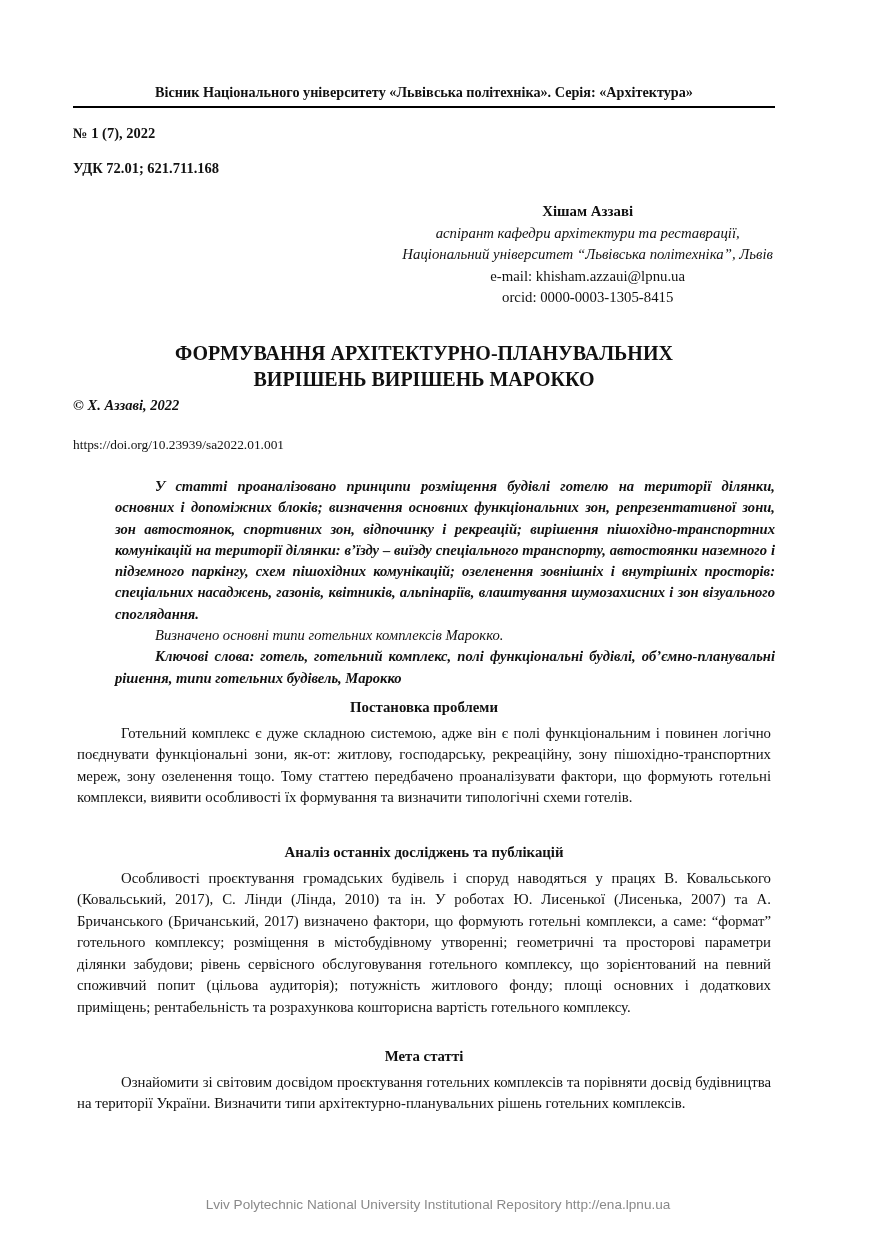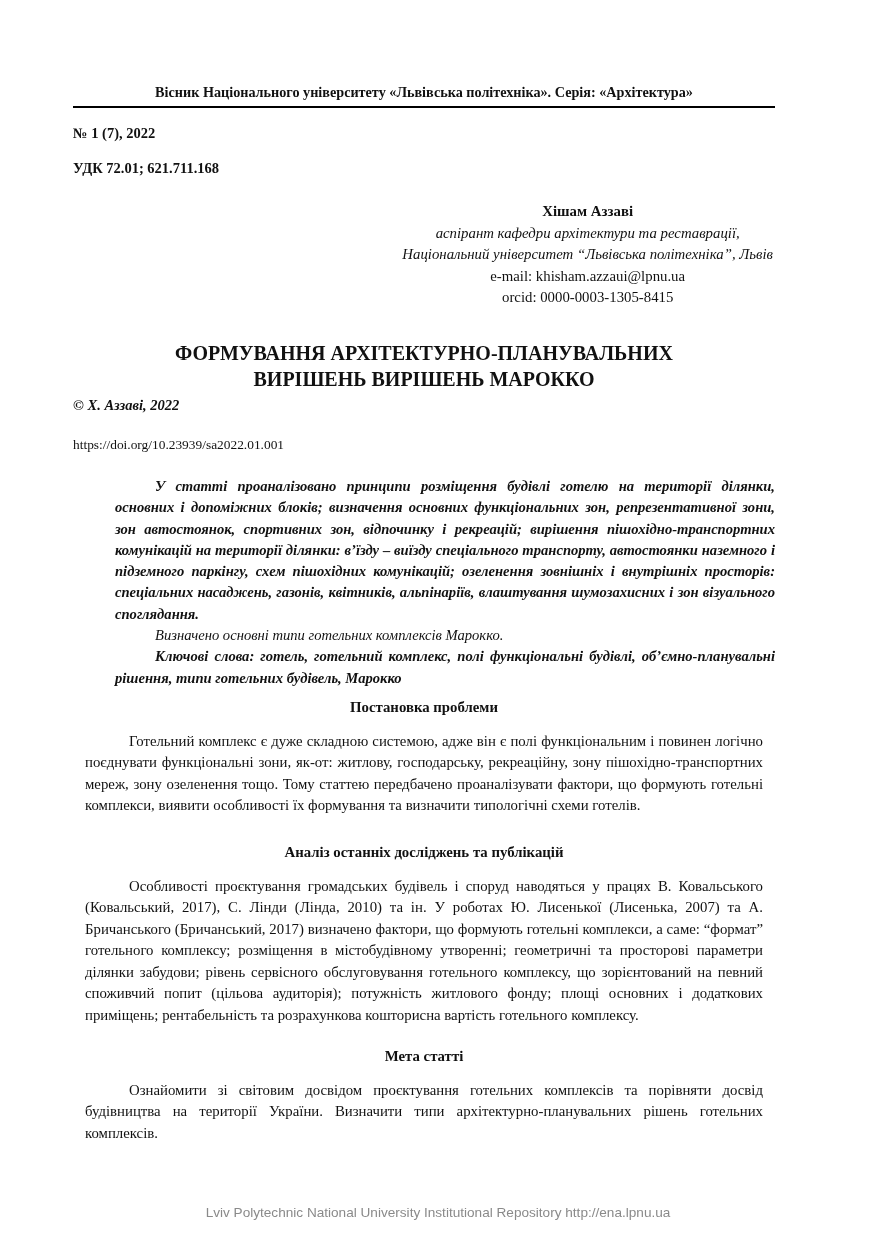--- a/index.html
+++ b/index.html
@@ -18,26 +18,26 @@
       font-weight: bold; font-size: 20px; line-height: 26px; margin-top: 16px; }
     .copyright { position: absolute; left: 73px; top: 397px; font-style: italic; font-weight: bold; font-size: 14.5px; }
     .doi { position: absolute; left: 73px; top: 437px; font-size: 13.4px; }
     .abstract { position: absolute; left: 115px; top: 476px; width: 660px; font-style: italic; font-weight: bold;
       font-size: 14.6px; line-height: 21.3px; text-align: justify; }
     .abstract p { margin: 0; text-indent: 40px; }
     .abstract .defined { font-weight: normal; }
     .abstract .keywords { font-weight: bold; }
     .section { position: absolute; left: 73px; width: 702px; font-size: 14.8px; line-height: 21.5px; }
     .section h2 { margin: 0; font-size: 14.8px; text-align: center; font-weight: bold; line-height: 21.5px; }
-    .section p { margin: 12px; text-indent: 44px; text-align: justify; }
+    .section p { margin: 4px; text-indent: 44px; text-align: justify; }
     .s1 { top: 697px; }
     .s2 { top: 842px; }
     .s3 { top: 1046px; }
     .footer { position: absolute; left: 0; width: 876px; top: 1197px; text-align: center;
-      font-family: "Liberation Sans", sans-serif; font-size: 13.6px; color: #8a8a8a; margin-top: 8px; }
+      font-family: "Liberation Sans", sans-serif; font-size: 13.6px; color: #8a8a8a; }
   </style>
 </head>
 <body>
 
 <div class="journal-header">Вісник Національного університету «Львівська політехніка». Серія: «Архітектура»</div>
 <div class="header-rule"></div>
 <div class="issue">№ 1 (7), 2022</div>
 <div class="udc">УДК 72.01; 621.711.168</div>
 
 <div class="author-block">

